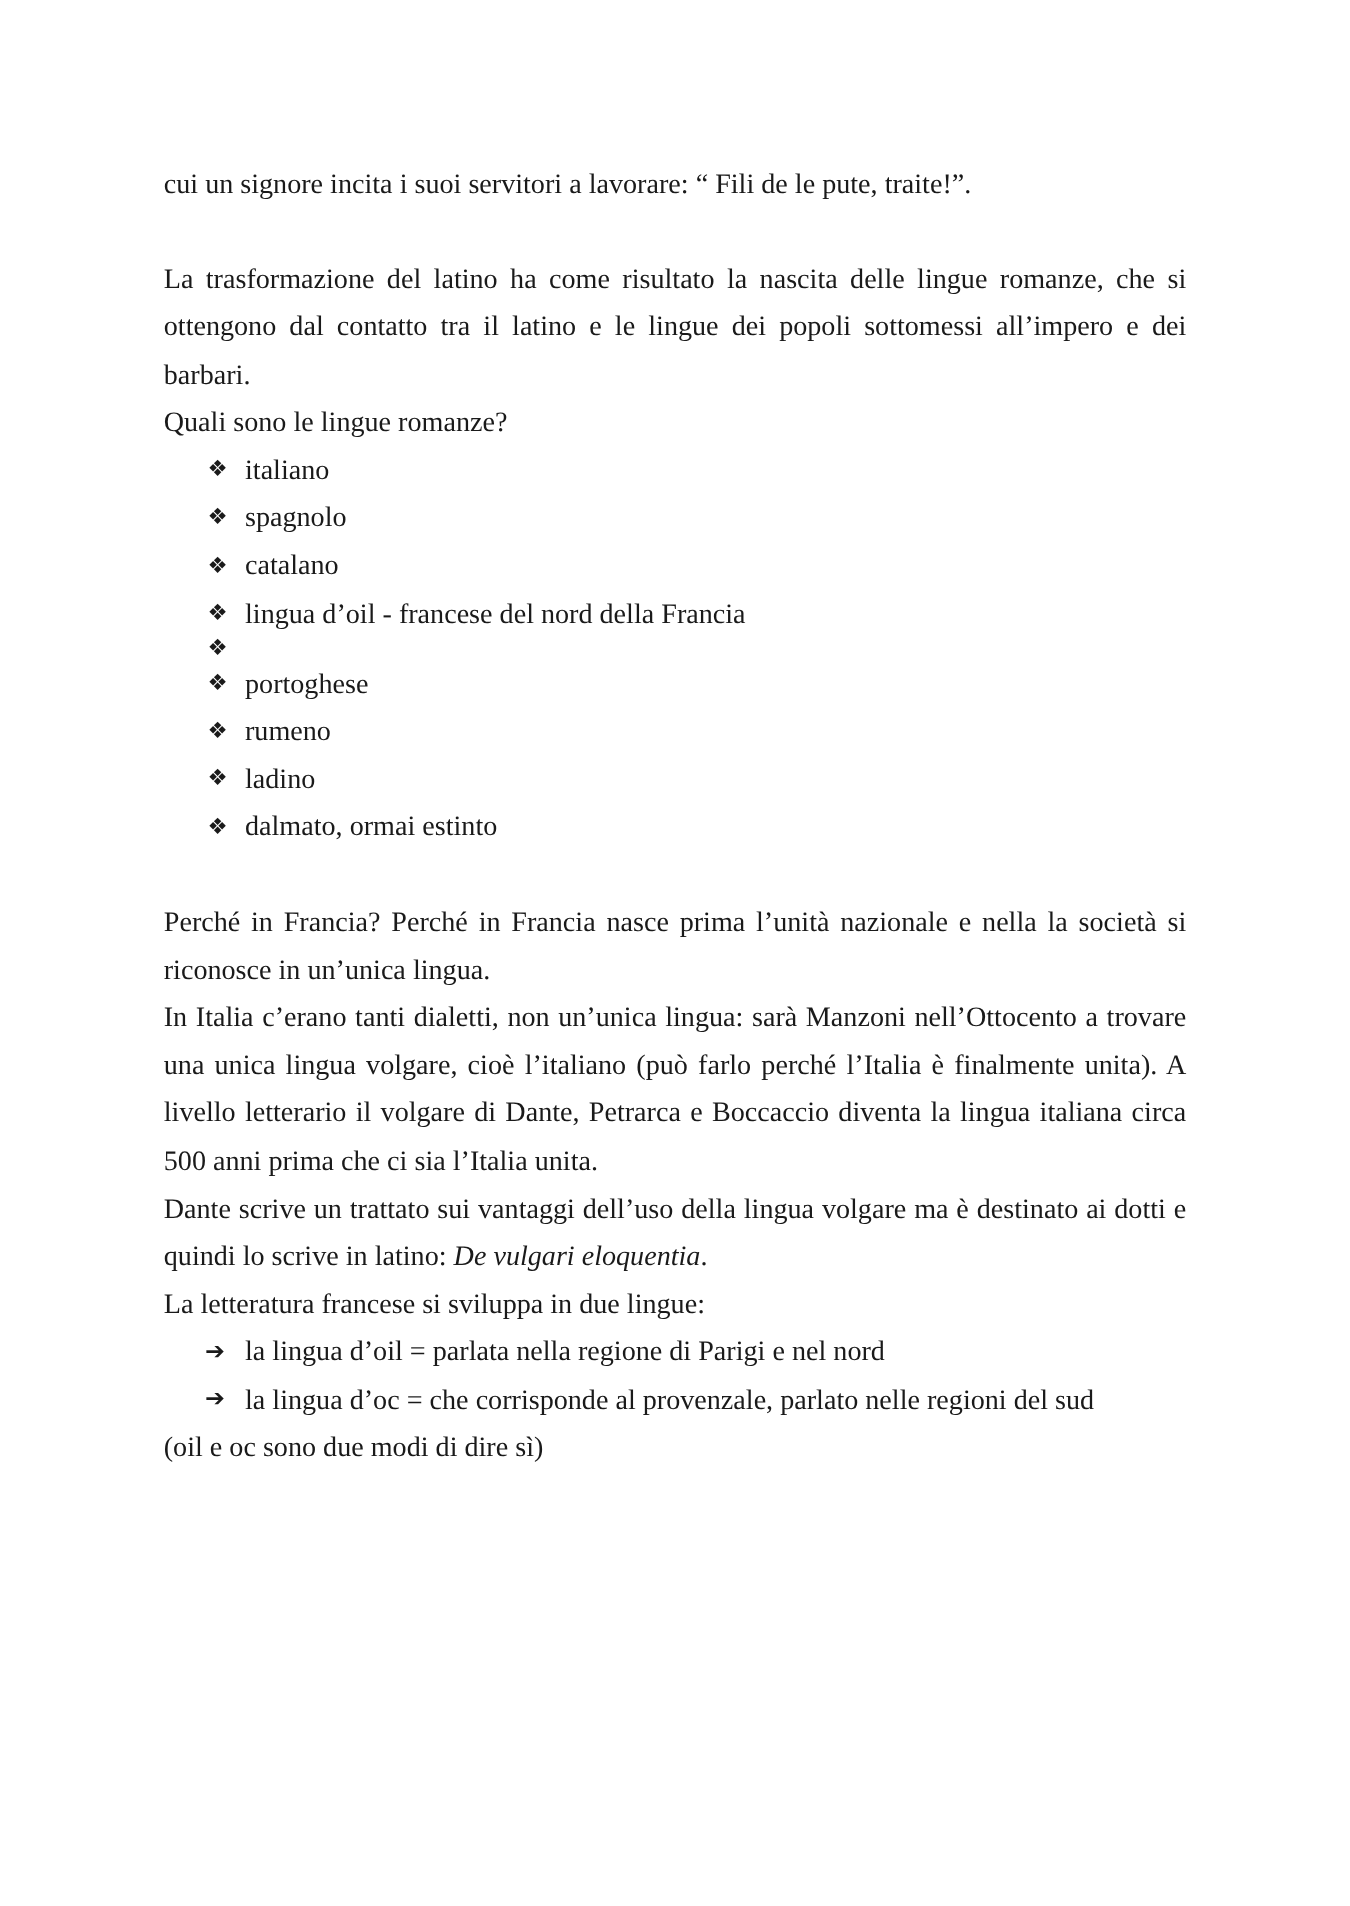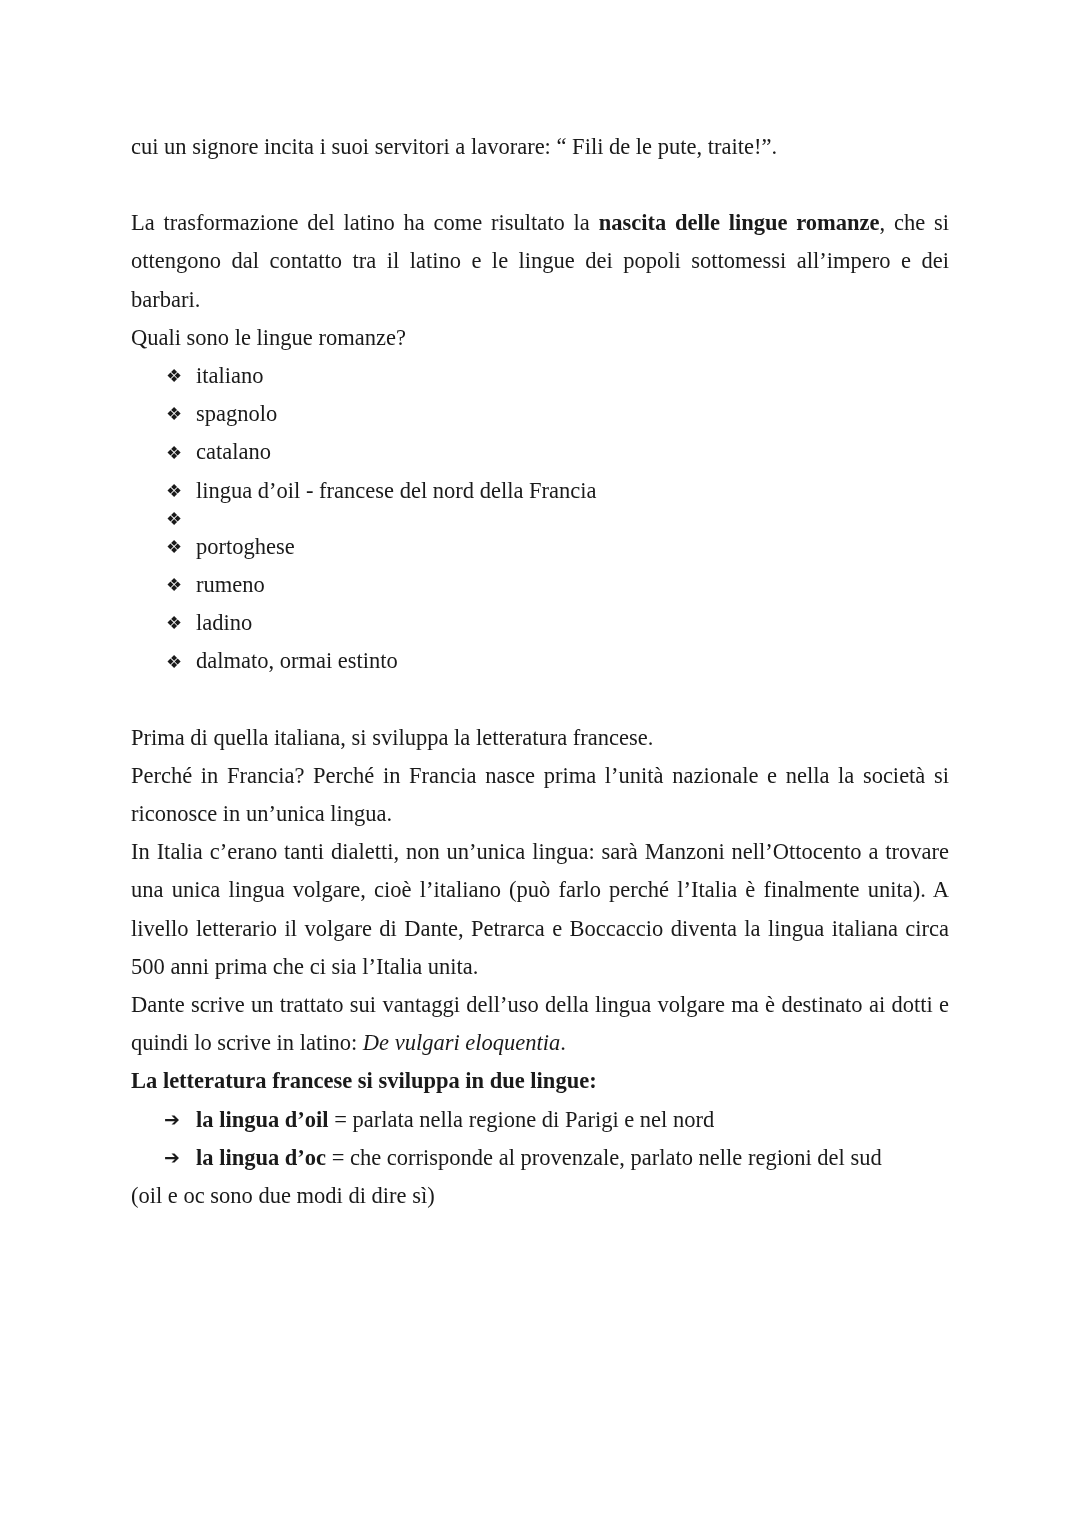--- a/index.html
+++ b/index.html
@@ -16,21 +16,21 @@
       left: 131px;
       top: 128px;
       width: 818px;
       font-size: 22.5px;
       line-height: 38.2px;
     }
     p { margin: 0; }
     .justify { text-align: justify; text-align-last: left; }
     .just-full { text-align: justify; text-align-last: justify; }
     .gap { height: 38px; }
-    b { font-weight: bold; }
+    b { font-weight: normal; }
     i { font-style: italic; }
     ul.diamonds, ul.arrows { list-style: none; margin: 0; padding: 0; }
     ul.diamonds li, ul.arrows li { display: flex; align-items: center; }
     ul.diamonds li { padding-left: 35px; }
     ul.arrows li { padding-left: 33px; }
     .bullet {
       display: inline-block;
       width: 30px;
       font-size: 18px;
       font-family: "DejaVu Sans", sans-serif;
@@ -91,21 +91,20 @@
         <span>ladino</span>
       </li>
     <li>
         <span class="bullet">❖</span>
         <span>dalmato, ormai estinto</span>
       </li>
   </ul>
 
   <div class="gap"></div>
 
-  <p>Prima di quella italiana, si sviluppa la letteratura francese.</p>
   <p class="justify">Perché in Francia? Perché in Francia nasce prima l’unità nazionale e nella la società si riconosce in un’unica lingua.</p>
   <p class="justify">In Italia c’erano tanti dialetti, non un’unica lingua: sarà Manzoni nell’Ottocento a trovare una unica lingua volgare, cioè l’italiano (può farlo perché l’Italia è finalmente unita). A livello letterario il volgare di Dante, Petrarca e Boccaccio diventa la lingua italiana circa 500 anni prima che ci sia l’Italia unita.</p>
   <p class="justify"><span>Dante scrive un trattato sui vantaggi dell’uso della lingua volgare ma è destinato ai dotti e quindi lo scrive in latino:  </span><i>De vulgari eloquentia</i><span>.</span></p>
 
   <p><b>La letteratura francese si sviluppa in due lingue:</b></p>
 
   <ul class="arrows">
     <li>
         <span class="arrow">➔</span>
         <span><b>la lingua d’oil</b><span> = parlata nella regione di Parigi e nel nord</span></span>

